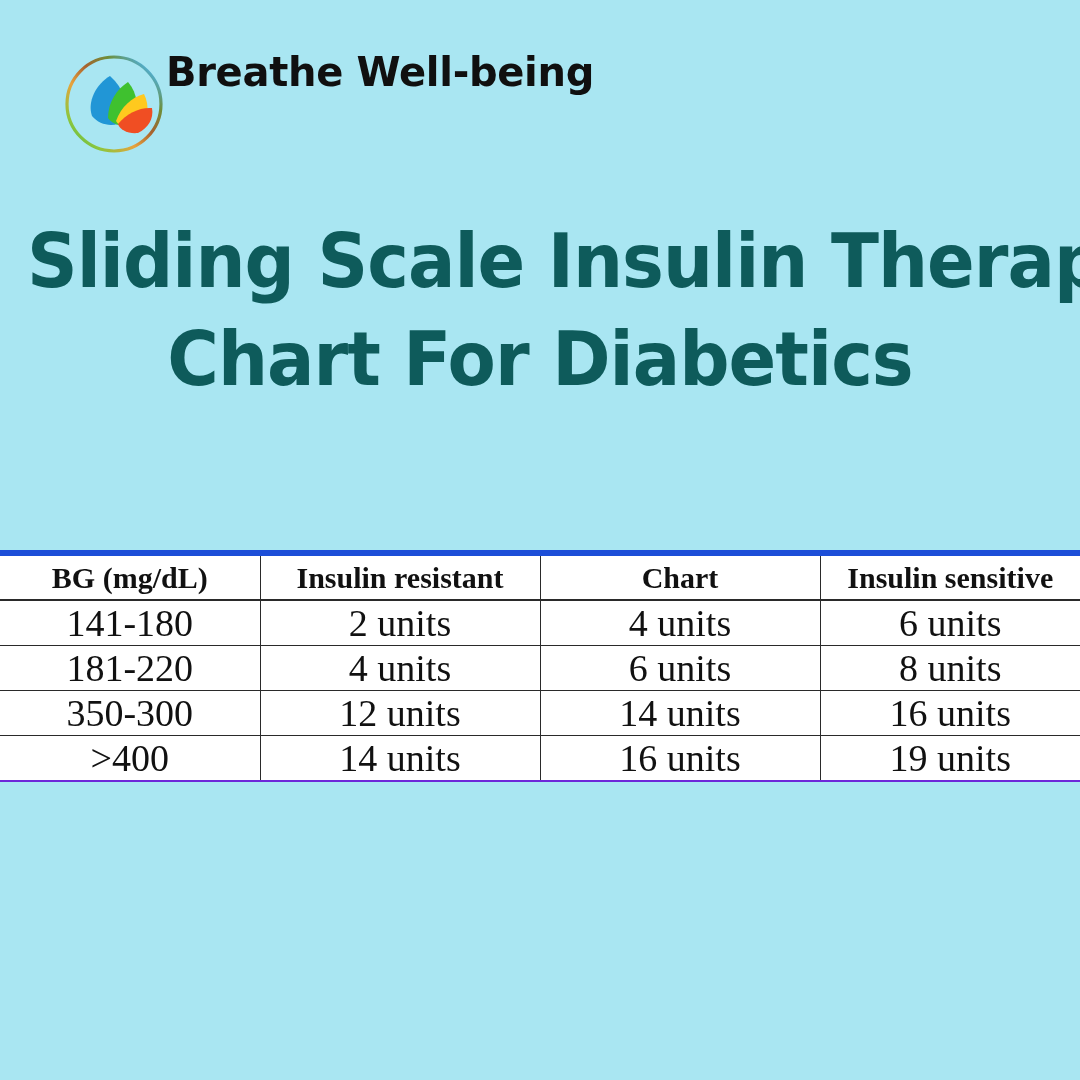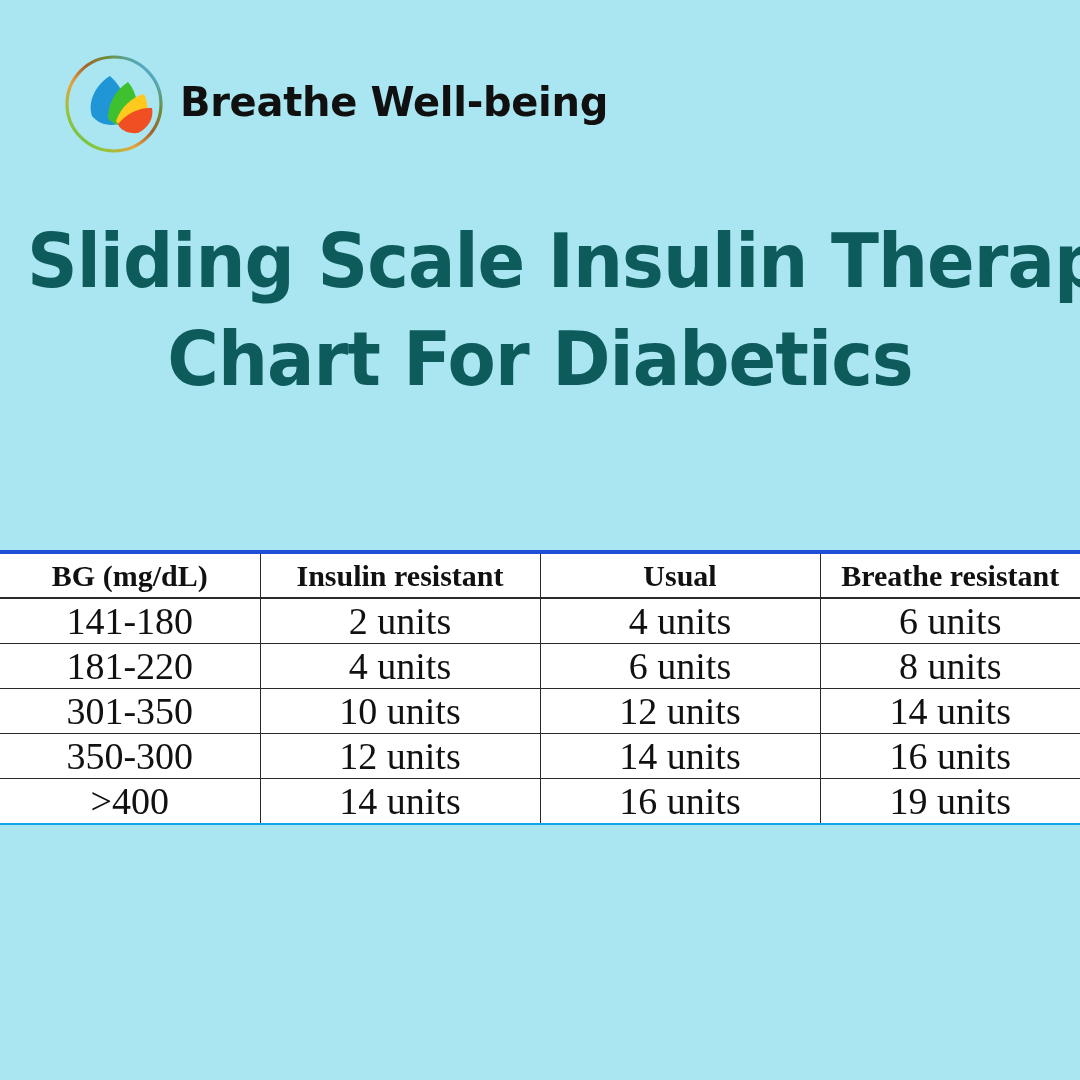--- a/index.html
+++ b/index.html
@@ -19,22 +19,21 @@
     background: #A9E6F2;
     overflow: hidden;
   }
 
   
   #brand {
     position: absolute;
     left: 62px;
     top: 52px;
     display: flex;
-    align-items: center;
-    gap: 14px;
+    align-items: flex-start;
   }
   #logo-mark {
     width: 104px;
     height: 104px;
     flex: 0 0 104px;
     position: relative;
   }
   #logo-mark svg { display: block; }
   #brand-name {
     font-family: "DejaVu Sans", sans-serif;
@@ -101,22 +100,22 @@
     border-bottom-width: 2px;
   }
   table#scale-table td {
     font-weight: 400;
     font-size: 38px;
   }
   table#scale-table tr.head-row th:first-child { border-left: none; }
   table#scale-table tr.head-row th:last-child { border-right: none; }
   table#scale-table tbody tr td:first-child { border-left: none; }
   table#scale-table tbody tr td:last-child { border-right: none; }
-  table#scale-table thead tr.head-row th { border-top: 4px solid #1d4ed8; }
-  table#scale-table tbody tr:last-child td { border-bottom: 2px solid #0ea5e9; }
+  table#scale-table thead tr.head-row th { border-top: 6px solid #1d4ed8; }
+  table#scale-table tbody tr:last-child td { border-bottom: 2px solid #6d28d9; }
 </style>
 </head>
 <body>
 
 <div id="poster">
 
   <div id="brand">
     <span id="logo-mark">
       <svg width="104" height="104" viewBox="0 0 104 104" aria-hidden="true">
         <defs>
@@ -152,42 +151,36 @@
       <colgroup>
         <col class="c0">
           <col class="c1">
           <col class="c2">
           <col class="c3">
       </colgroup>
       <thead>
         <tr class="head-row">
           <th>BG (mg/dL)</th>
           <th>Insulin resistant</th>
-          <th>Usual</th>
-          <th>Breathe resistant</th>
+          <th>Chart</th>
+          <th>Insulin sensitive</th>
         </tr>
       </thead>
       <tbody>
         <tr>
           <td>141-180</td>
           <td>2 units</td>
           <td>4 units</td>
           <td>6 units</td>
         </tr>
         <tr>
           <td>181-220</td>
           <td>4 units</td>
           <td>6 units</td>
           <td>8 units</td>
-        </tr>
-        <tr>
-          <td>301-350</td>
-          <td>10 units</td>
-          <td>12 units</td>
-          <td>14 units</td>
         </tr>
         <tr>
           <td>350-300</td>
           <td>12 units</td>
           <td>14 units</td>
           <td>16 units</td>
         </tr>
         <tr>
           <td>&gt;400</td>
           <td>14 units</td>

